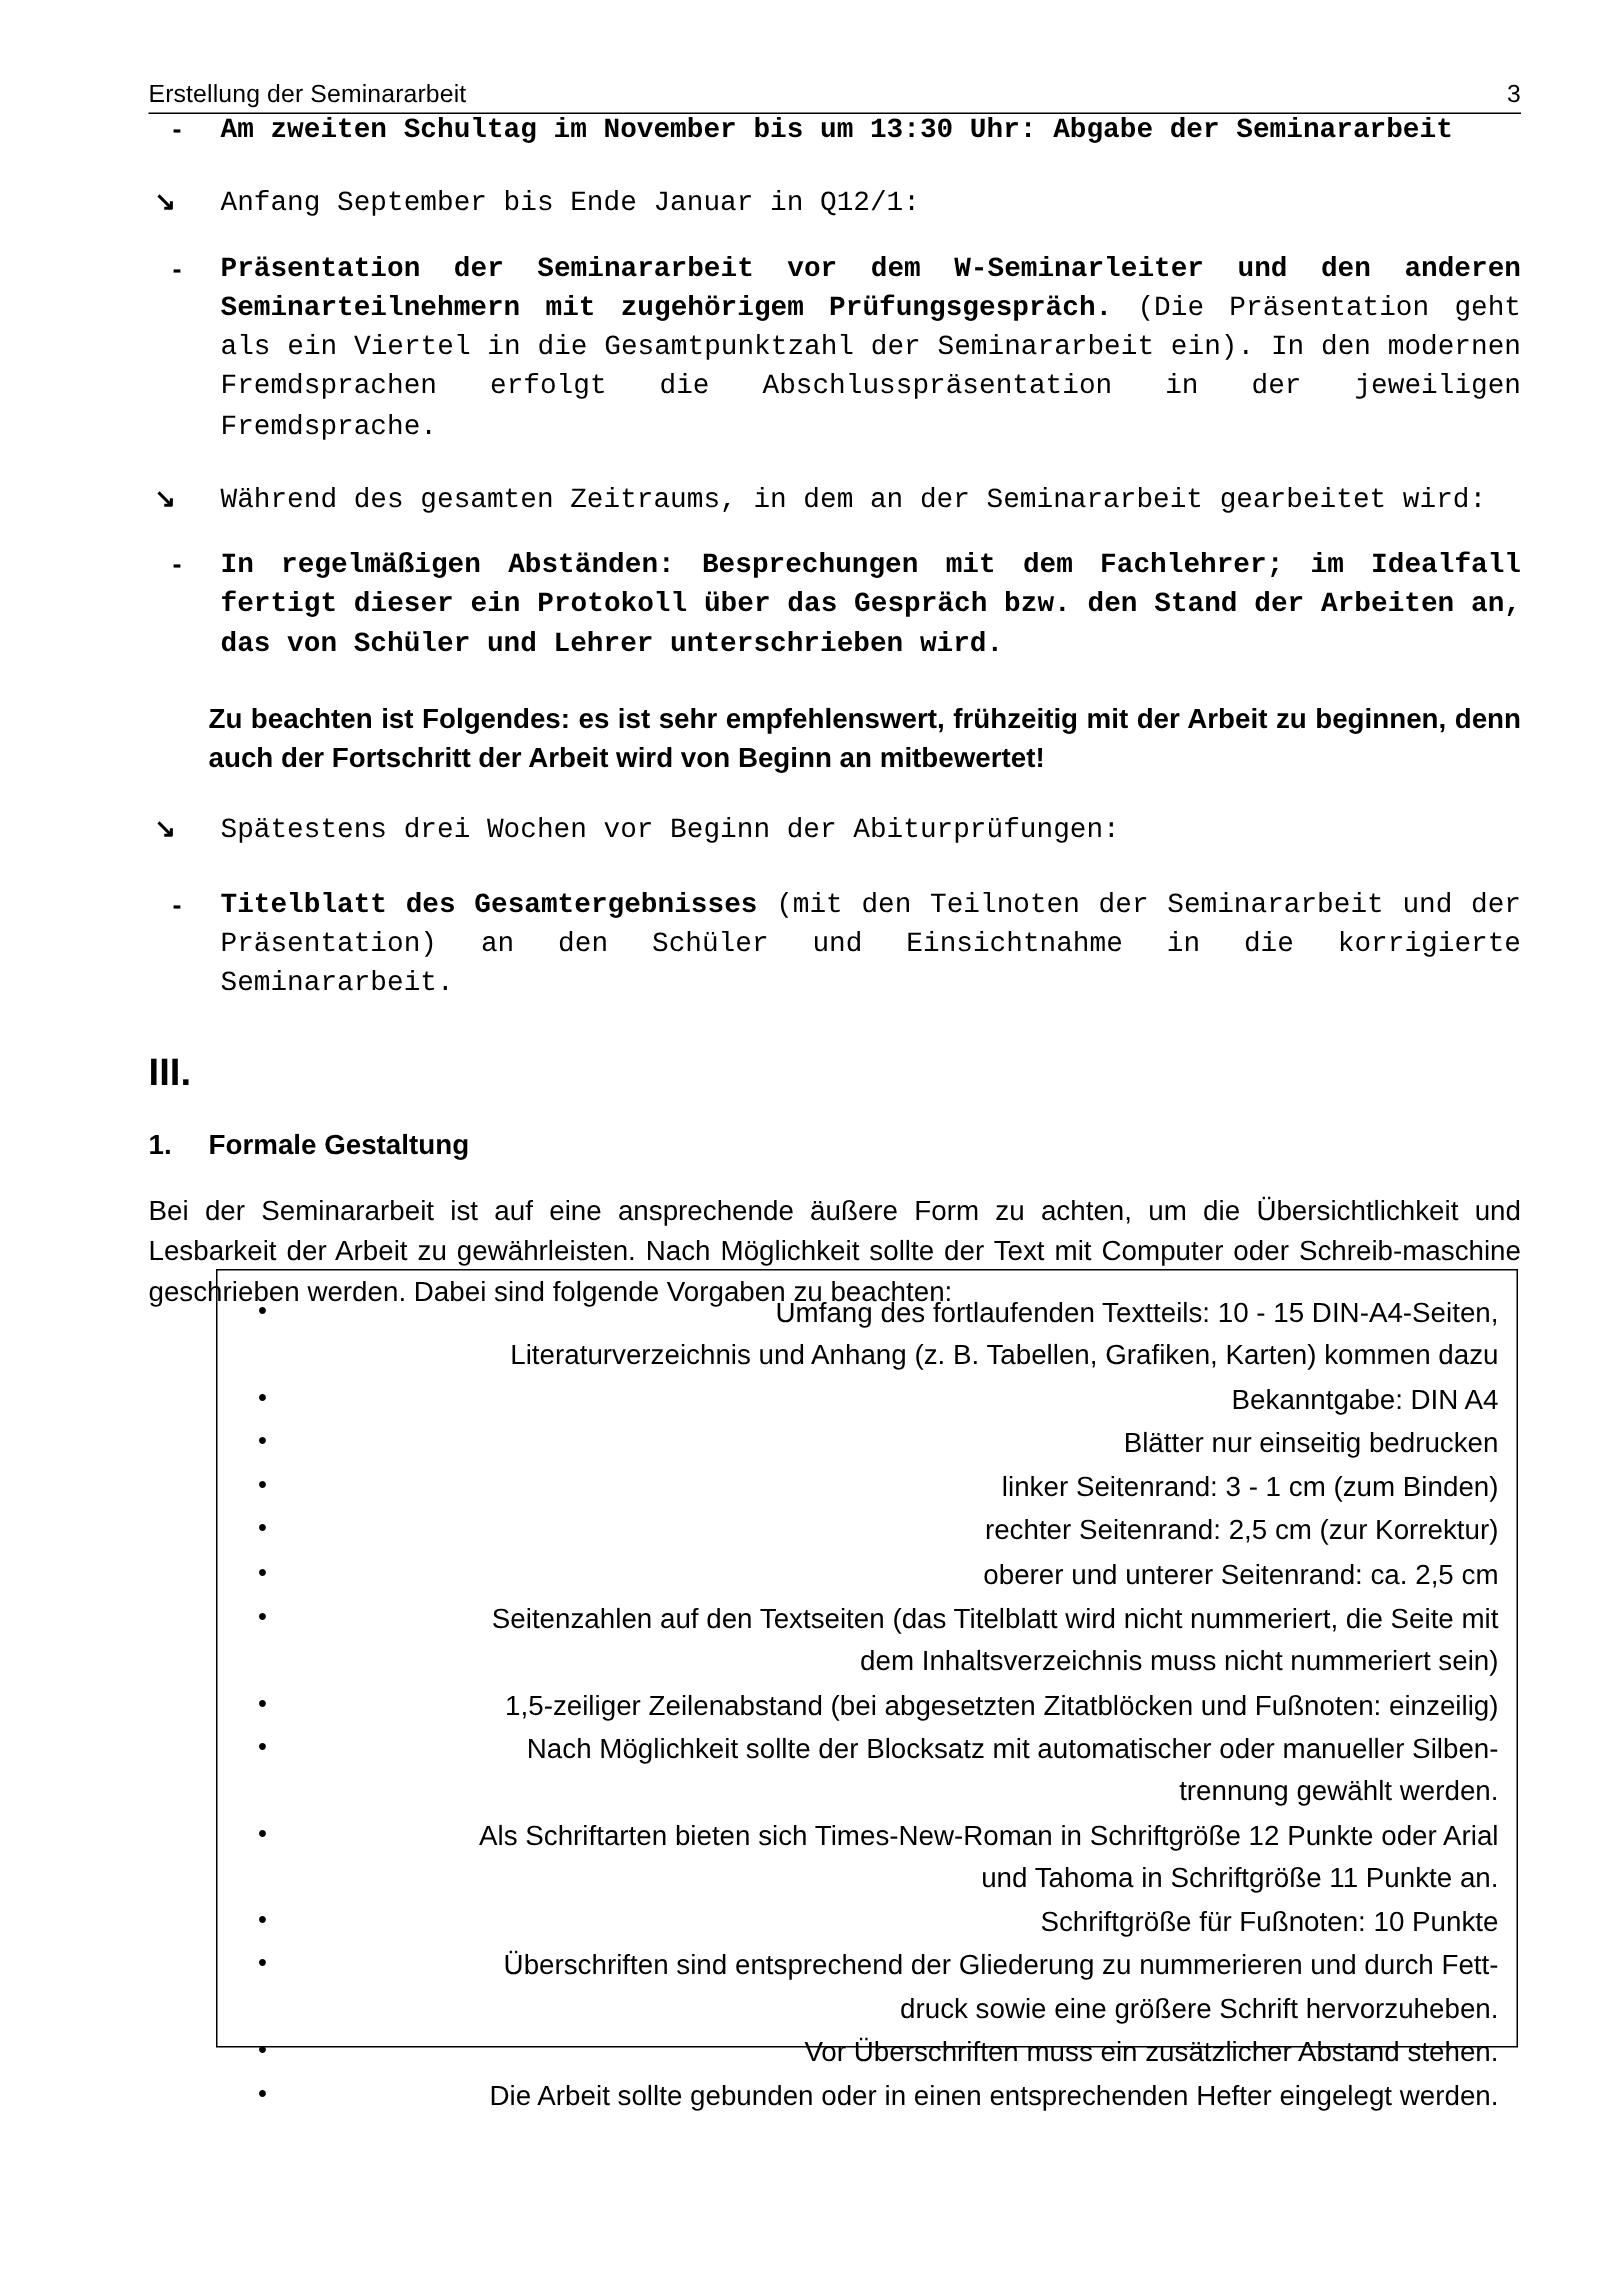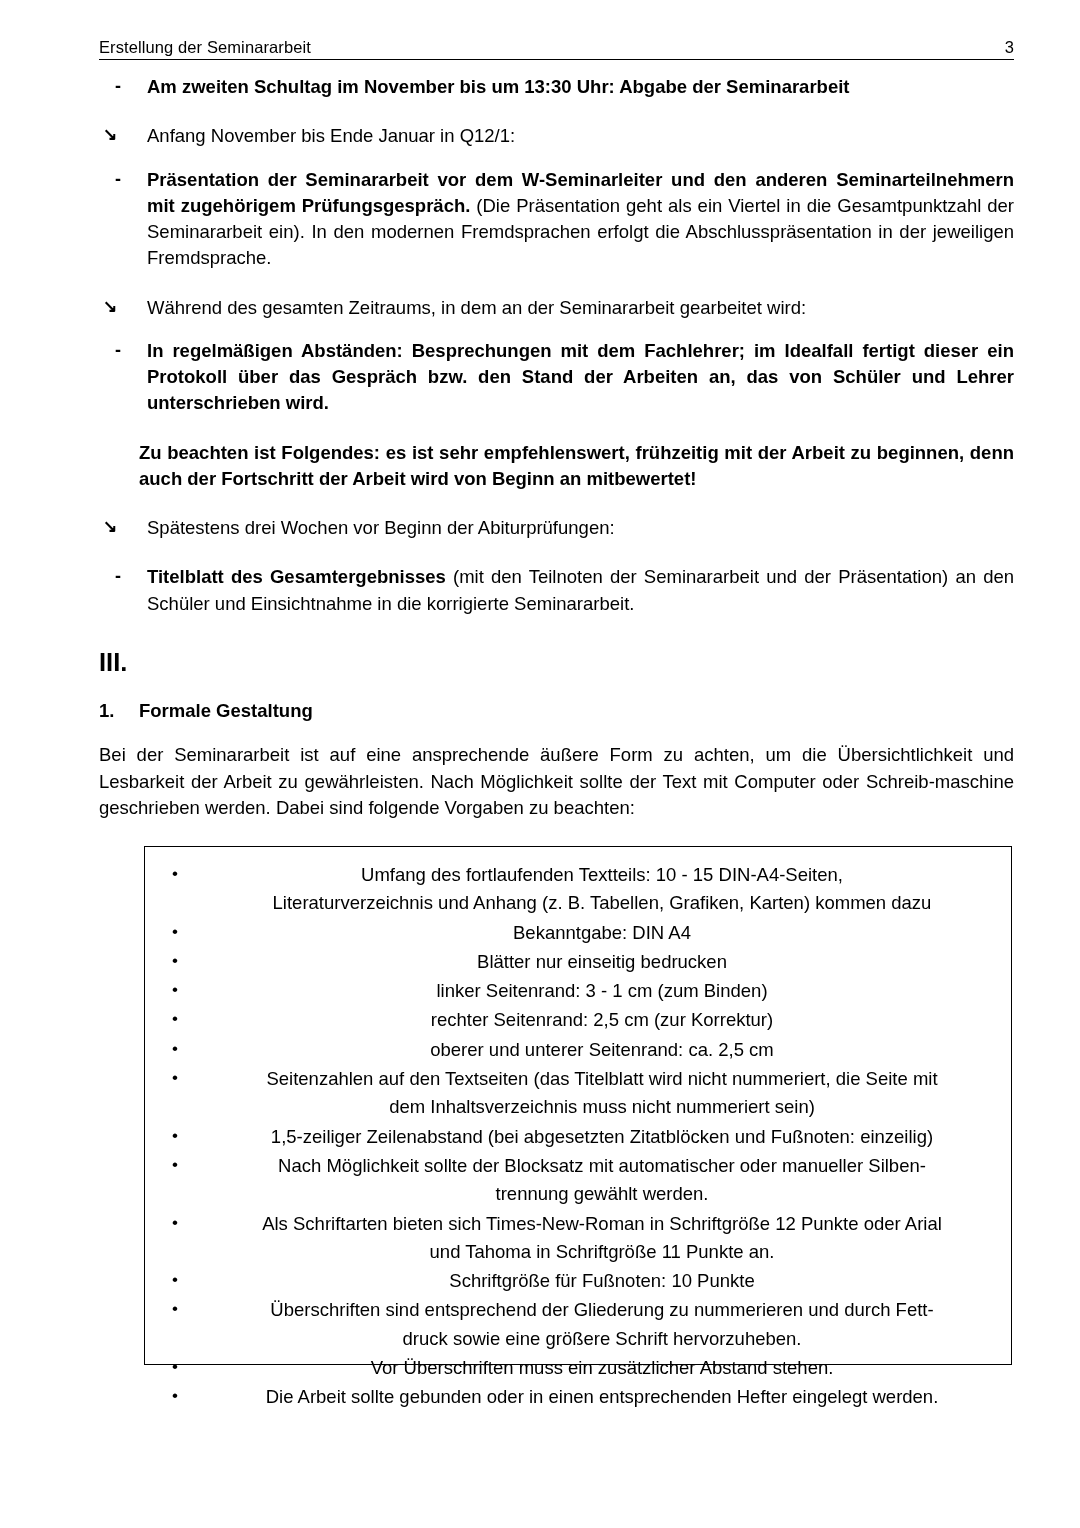--- a/index.html
+++ b/index.html
@@ -19,21 +19,21 @@
     background: #ffffff;
     box-sizing: border-box;
     padding: 0;
     overflow: hidden;
   }
 
   
   .header {
     position: absolute;
     left: 99px;
-    top: 38px;
+    top: 54px;
     width: 915px;
     display: flex;
     align-items: baseline;
     justify-content: space-between;
     border-bottom: 1.6px solid #000;
     padding-bottom: 3px;
     font-size: 16.5px;
     line-height: 1.1;
     letter-spacing: 0.1px;
   }
@@ -71,20 +71,21 @@
     font-weight: 700;
     padding-left: 16px;
   }
   .rowtext {
     flex: 1 1 auto;
     font-size: 18.5px;
     line-height: 1.42;
     text-align: justify;
     text-justify: inter-word;
     hyphens: manual;
+    font-family: Liberation Mono, monospace;
   }
   .rowtext.nojust { text-align: left; }
   .b { font-weight: 700; }
 
   .spacer-sm { height: 17px; }
   .spacer-md { height: 23px; }
 
   .indent-block {
     margin-left: 40px;
     font-size: 18.5px;
@@ -145,21 +146,21 @@
   }
   .box-list li .bullet {
     width: 60px;
     flex: 0 0 60px;
     text-align: center;
     font-size: 17px;
     line-height: 1.53;
   }
   .box-list li .txt {
     flex: 1 1 auto;
-    text-align: center;
+    text-align: right;
     white-space: pre-line;
   }
 </style>
 </head>
 <body>
 
 <div class="page">
 
   <div class="header">
     <span class="header-title">Erstellung der Seminararbeit</span>
@@ -172,21 +173,21 @@
       <div class="marker dash">-</div>
       <div class="rowtext">
         <span class="b">Am zweiten Schultag im November bis um 13:30 Uhr: Abgabe der Seminararbeit</span>
       </div>
     </div>
 
     <div class="spacer-md"></div>
 
     <div class="row">
       <div class="marker arrow">↘</div>
-      <div class="rowtext nojust">Anfang November bis Ende Januar in Q12/1:</div>
+      <div class="rowtext nojust">Anfang September bis Ende Januar in Q12/1:</div>
     </div>
 
     <div class="spacer-sm"></div>
 
     <div class="row">
       <div class="marker dash">-</div>
       <div class="rowtext">
         <span class="b">Präsentation der Seminararbeit vor dem W-Seminarleiter und den anderen Seminarteilnehmern mit zugehörigem Prüfungsgespräch.</span><span> (Die Präsentation geht als ein Viertel in die Gesamtpunktzahl der Seminararbeit ein). In den modernen Fremdsprachen erfolgt die Abschlusspräsentation in der jeweiligen Fremdsprache.</span>
       </div>
     </div>

